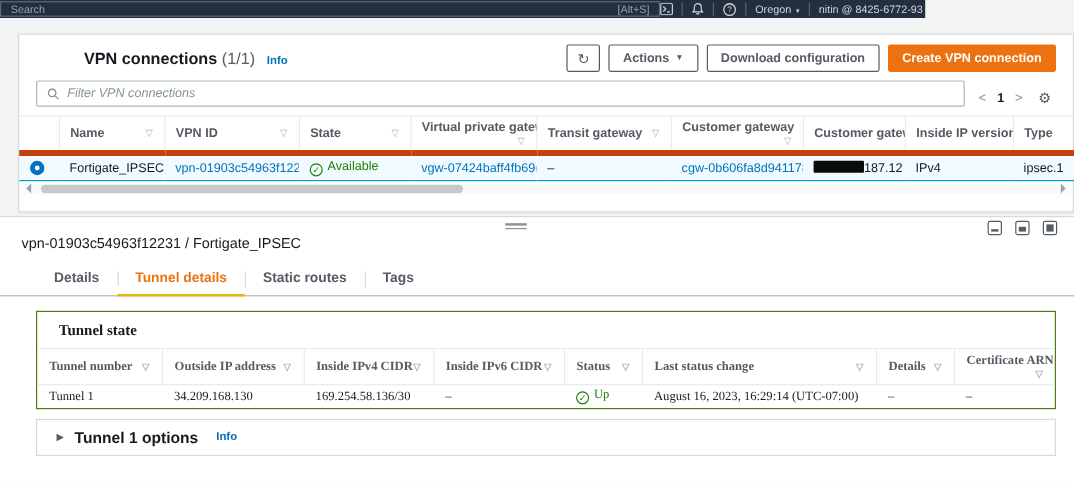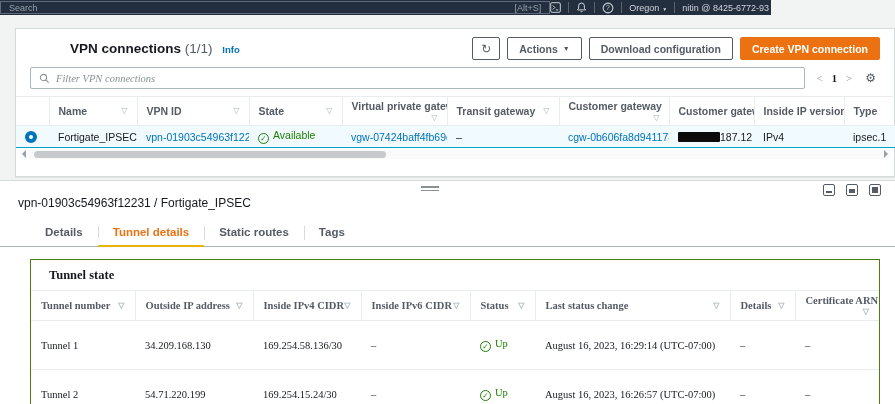--- a/index.html
+++ b/index.html
@@ -38,21 +38,21 @@
   .btn {
     display:inline-flex; align-items:center; gap:5px; height:23px; padding:0 11px;
     background:#fff; border:1px solid #545b64; border-radius:2px;
     font-size:10.5px; font-weight:700; color:#545b64; cursor:pointer;
   }
   .btn-row { display:flex; gap:7px; }
   .btn.icon-only { padding:0 8px; font-size:12px; font-weight:400; }
   .btn.primary { background:#ec7211; border-color:#ec7211; color:#fff; }
   .btn .caret { font-size:7px; }
 
-  .filter-row { display:flex; align-items:center; padding:7px 14px 5px 14px; gap:12px;font-family:Liberation Serif, serif; }
+  .filter-row { display:flex; align-items:flex-end; padding:7px 14px 5px 14px; gap:12px; }
   .filter-input {
     flex:1; height:22px; border:1px solid #aab7b8; border-radius:2px; background:#fff;
     display:flex; align-items:center; gap:6px; padding:0 8px; cursor:text;
   }
   .filter-input .ph { font-size:10.5px; font-style:italic; color:#879196; }
   .pager { display:flex; align-items:center; gap:9px; font-size:10.5px; color:#879196; padding-right:4px; }
   .pager .pg-arrow { cursor:pointer; font-size:11px; }
   .pager .pg-num { color:#16191f; font-weight:700; cursor:pointer; }
   .pager .gear { font-size:12px; color:#545b64; cursor:pointer; margin-left:4px; }
 
@@ -62,21 +62,21 @@
   .vpn-table th {
     font-size:10.5px; font-weight:700; color:#545b64; text-align:left;
     padding:3px 9px; border-top:1px solid #eaeded; border-bottom:1px solid #eaeded;
     white-space:nowrap; overflow:hidden; cursor:pointer;
   }
   .vpn-table th + th { border-left:1px solid #eaeded; }
   .vpn-table td {
     font-size:10.5px; padding:3px 9px; white-space:nowrap; overflow:hidden;
   }
   .sort { float:right; color:#aab7b8; font-size:8px; margin-top:1px; }
-  tr.selected td { background:#f1faff; border-top:1px solid #c2410c; border-bottom:1px solid #00a1c9; }
+  tr.selected td { background:#f1faff; border-top:5px solid #c2410c; border-bottom:1px solid #00a1c9; }
   .radio {
     display:inline-block; width:12px; height:12px; border-radius:50%;
     border:4px solid #0073bb; background:#fff; cursor:pointer; vertical-align:middle;
   }
   a.lnk { color:#0073bb; text-decoration:none; cursor:pointer; }
   .ok { color:#1d8102; }
   .okring {
     display:inline-flex; width:11px; height:11px; border:1px solid #1d8102; border-radius:50%;
     align-items:center; justify-content:center; font-size:7.5px; color:#1d8102;
     margin-right:4px; vertical-align:-2px;
@@ -114,21 +114,21 @@
 
   .card { width:850px; margin:12px 0 0 30px; border:1px solid #4d7c0f; background:#fff;font-family:Liberation Serif, serif; }
   .card-title { font-size:12.5px; font-weight:700; padding:8px 18px 7px 18px; }
   .ts-table { width:848px; }
   .ts-table th {
     font-size:10.5px; font-weight:700; color:#545b64; text-align:left;
     padding:4px 10px; border-top:1px solid #eaeded; border-bottom:1px solid #eaeded;
     white-space:nowrap; cursor:pointer;
   }
   .ts-table th + th { border-left:1px solid #eaeded; }
-  .ts-table td { font-size:10.5px; padding:17px 10px; border-bottom:1px solid #eaeded; white-space:nowrap; }
+  .ts-table td { font-size:10.5px; padding:3px 10px; border-bottom:1px solid #eaeded; white-space:nowrap; }
   .ts-table tr:last-child td { border-bottom:none; }
 
   .opt-card {
     width:850px; margin:8px 0 0 30px; border:1px solid #d5dbdb; background:#fff;
     display:flex; align-items:center; gap:9px; padding:7px 16px; cursor:pointer;
   }
   .opt-arrow { font-size:8px; color:#545b64; }
   .opt-label { font-size:13px; font-weight:700; }
 </style>
 </head>
@@ -310,30 +310,20 @@
         <tr>
           <td>Tunnel 1</td>
           <td>34.209.168.130</td>
           <td>169.254.58.136/30</td>
           <td>–</td>
           <td><span class="okring">✓</span><span class="ok">Up</span></td>
           <td>August 16, 2023, 16:29:14 (UTC-07:00)</td>
           <td>–</td>
           <td>–</td>
         </tr>
-        <tr>
-          <td>Tunnel 2</td>
-          <td>54.71.220.199</td>
-          <td>169.254.15.24/30</td>
-          <td>–</td>
-          <td><span class="okring">✓</span><span class="ok">Up</span></td>
-          <td>August 16, 2023, 16:26:57 (UTC-07:00)</td>
-          <td>–</td>
-          <td>–</td>
-        </tr>
       </tbody>
     </table>
   </div>
 
   <div class="opt-card">
     <span class="opt-arrow">▶</span>
     <span class="opt-label">Tunnel 1 options</span>
     <span class="info-link">Info</span>
   </div>
 

